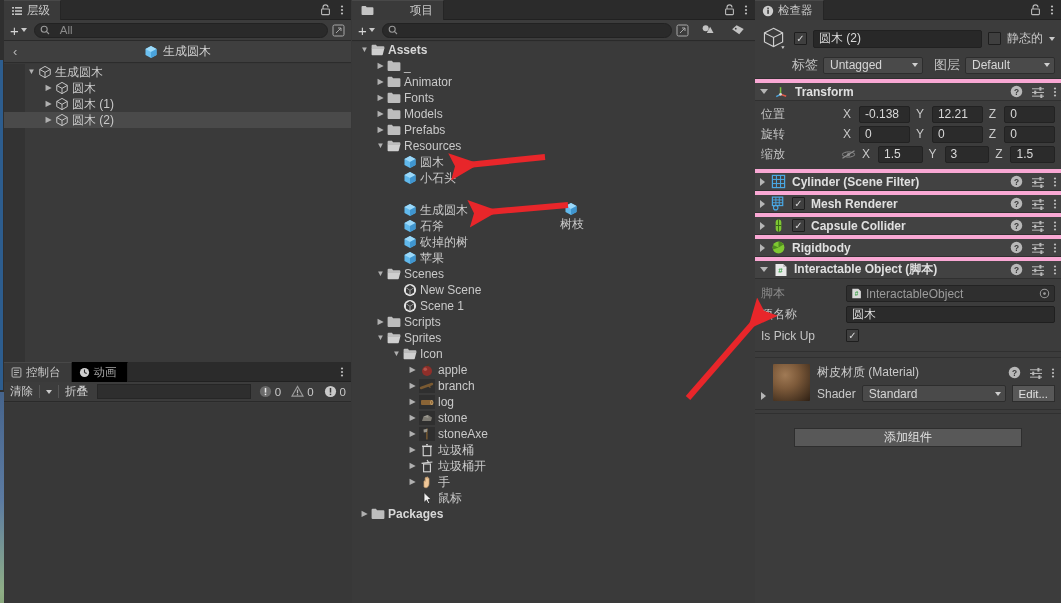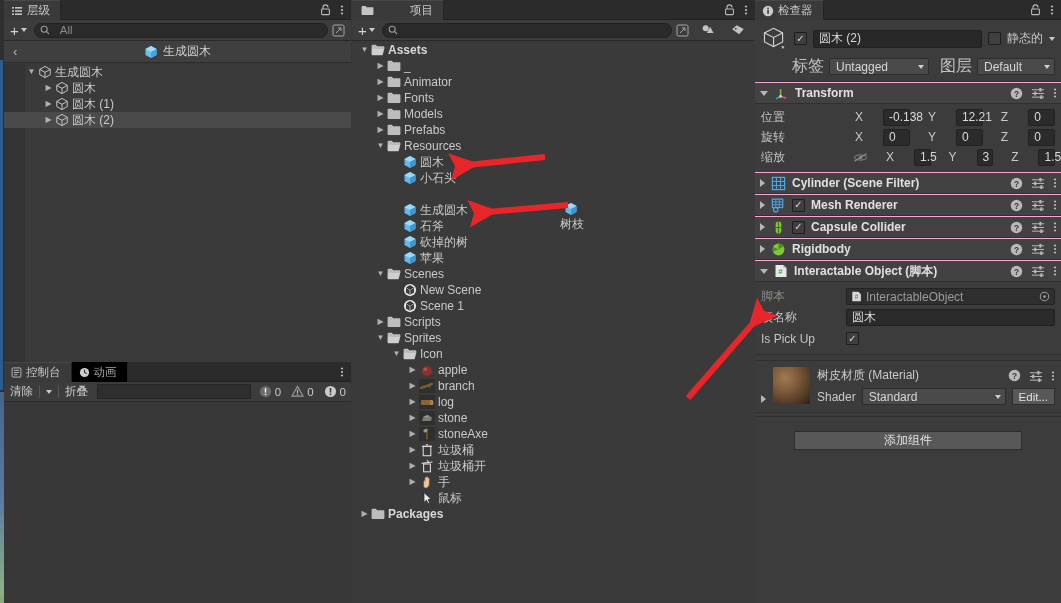--- a/index.html
+++ b/index.html
@@ -97,37 +97,37 @@
     border-radius:1px;display:flex;align-items:center;justify-content:center;
     color:#d8d8d8;font-size:10px;line-height:1;
   }
   .chk.on { background:#3f3f3f; }
   .nameinput {
     flex:1;height:18px;background:#282828;border:1px solid #212121;border-radius:2px;
     display:flex;align-items:center;padding:0 5px;color:#d9d9d9;font-size:12px;
   }
   .statictxt{color:#c9c9c9;font-size:12px;}
   .insp-row2{display:flex;align-items:center;gap:5px;margin-top:4px;padding-left:31px;}
-  .lbl{color:#c2c2c2;font-size:16px;}
+  .lbl{color:#c2c2c2;font-size:13px;}
   .dd {
     height:17px;background:#4a4a4a;border:1px solid #2d2d2d;border-radius:2px;
     display:flex;align-items:center;justify-content:space-between;
     padding:0 4px 0 6px;color:#d6d6d6;font-size:12px;
   }
   .dd .caret{border-top-color:#cfcfcf;}
   .comp-header {
-    height:22px;background:#424242;border-top:1px solid #f9a8d4;border-bottom:1px solid #303030;
+    height:22px;background:#424242;border-top:4px solid #f9a8d4;border-bottom:1px solid #303030;
     display:flex;align-items:center;gap:6px;padding:0 4px 0 5px;
   }
   .comp-title{font-weight:bold;font-size:12px;color:#e0e0e0;}
   .comp-right{margin-left:auto;display:flex;align-items:center;gap:8px;color:#b9b9b9;}
   .triangle-d{width:0;height:0;border-left:4.5px solid transparent;border-right:4.5px solid transparent;border-top:5px solid #b6b6b6;}
   .triangle-r{width:0;height:0;border-top:4.5px solid transparent;border-bottom:4.5px solid transparent;border-left:5px solid #b6b6b6;}
   .comp-body{background:#3c3c3c;padding:3px 6px 5px 6px;}
-  .trow{display:flex;align-items:center;height:20px;gap:16px;}
+  .trow{display:flex;align-items:center;height:20px;gap:4px;}
   .trow .tlabel{width:76px;color:#c5c5c5;font-size:12px;flex:0 0 76px;}
   .axis{color:#c9c9c9;font-size:12px;margin:0 4px 0 2px;}
   .numf{
     flex:1;height:17px;background:#2b2b2b;border:1px solid #222;border-radius:2px;
     display:flex;align-items:center;padding:0 5px;color:#d9d9d9;font-size:12px;min-width:0;
   }
   .prow{display:flex;align-items:center;height:21px;}
   .prow .plabel{width:85px;flex:0 0 85px;font-size:12px;}
   .objfield{
     flex:1;height:17px;background:#2f2f2f;border:1px solid #232323;border-radius:2px;

